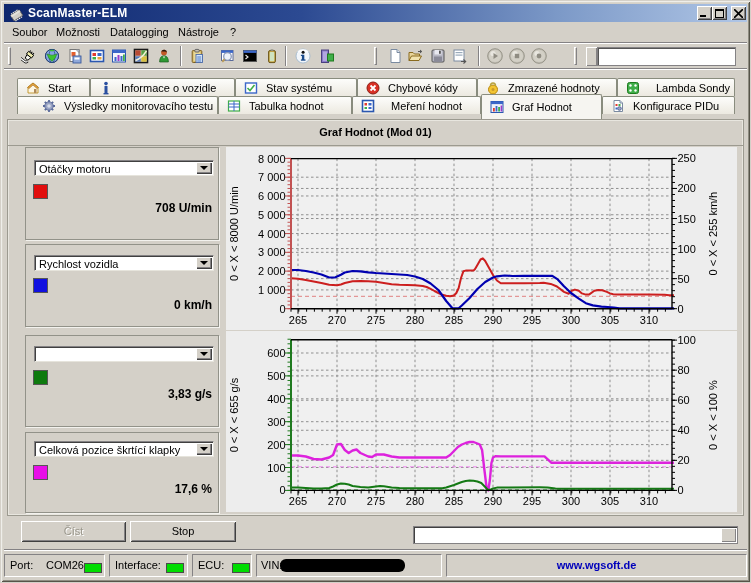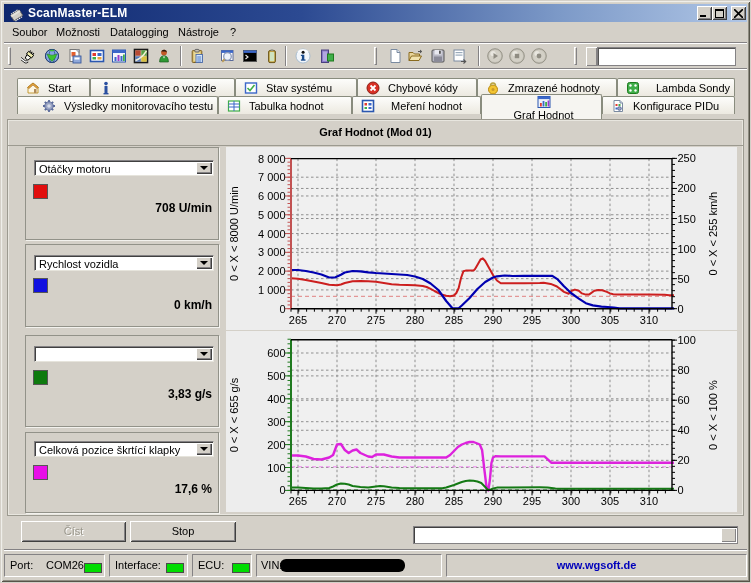--- a/index.html
+++ b/index.html
@@ -332,21 +332,21 @@
       <svg class="ti" viewBox="0 0 14 14">
         <rect x="1.5" y="1.5" width="11" height="11" fill="#fff" stroke="#2b57b0" stroke-width="1.6"></rect>
         <rect x="3.5" y="4" width="2.5" height="2.5" fill="#e23b2e"></rect>
         <rect x="7.5" y="4" width="3" height="2.5" fill="#3b67c9"></rect>
         <rect x="3.5" y="8" width="2.5" height="2" fill="#3fae49"></rect>
         <rect x="7.5" y="8" width="3" height="2" fill="#3b67c9"></rect>
       </svg>
     </span>
     <span style="margin-left:12px;">Meření hodnot</span>
   </div>
-<div class="seltab" style="left:481px;top:94px;width:121px;height:25px;flex-direction:column;">
+<div class="seltab" style="left:481px;top:94px;width:121px;height:25px;">
     <span style="margin-left:8px;display:flex;align-items:center;">
       <svg class="ti" viewBox="0 0 14 14">
         <rect x="1" y="1.5" width="12" height="11" fill="#eef2fa" stroke="#2b57b0"></rect>
         <rect x="1" y="1.5" width="12" height="2.6" fill="#3b67c9"></rect>
         <rect x="3" y="8" width="1.8" height="3.5" fill="#e23b2e"></rect>
         <rect x="5.6" y="6" width="1.8" height="5.5" fill="#3b67c9"></rect>
         <rect x="8.2" y="7" width="1.8" height="4.5" fill="#3fae49"></rect>
         <rect x="10.6" y="5.5" width="1.6" height="6" fill="#9c3bc9"></rect>
       </svg>
     </span>

